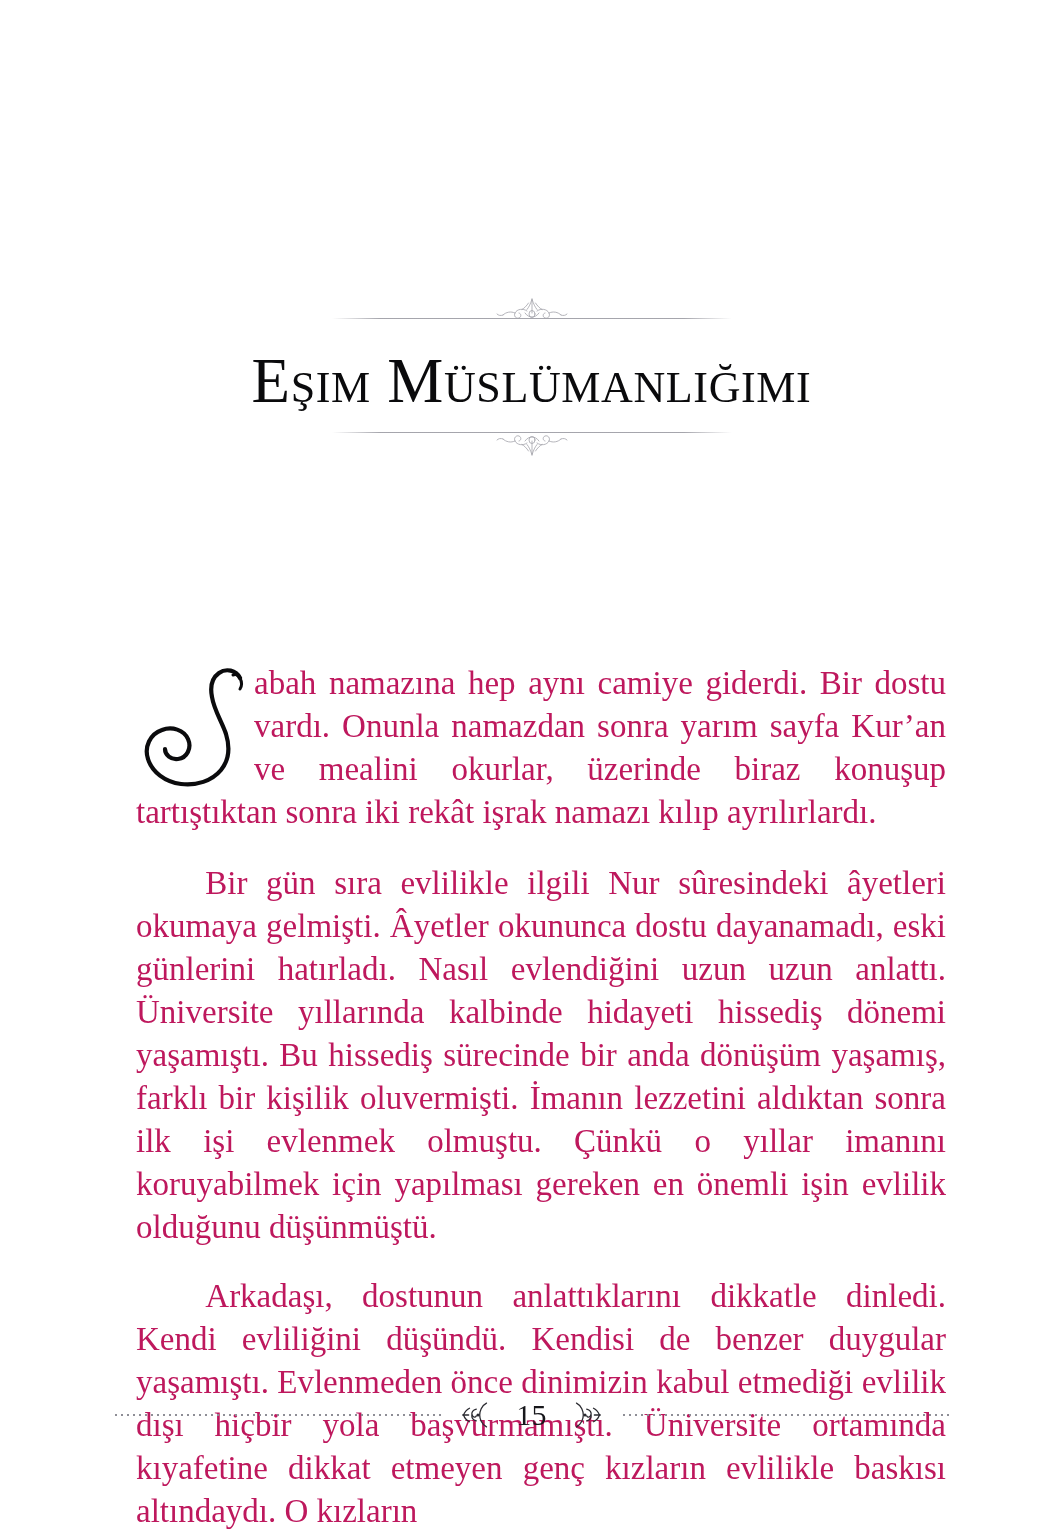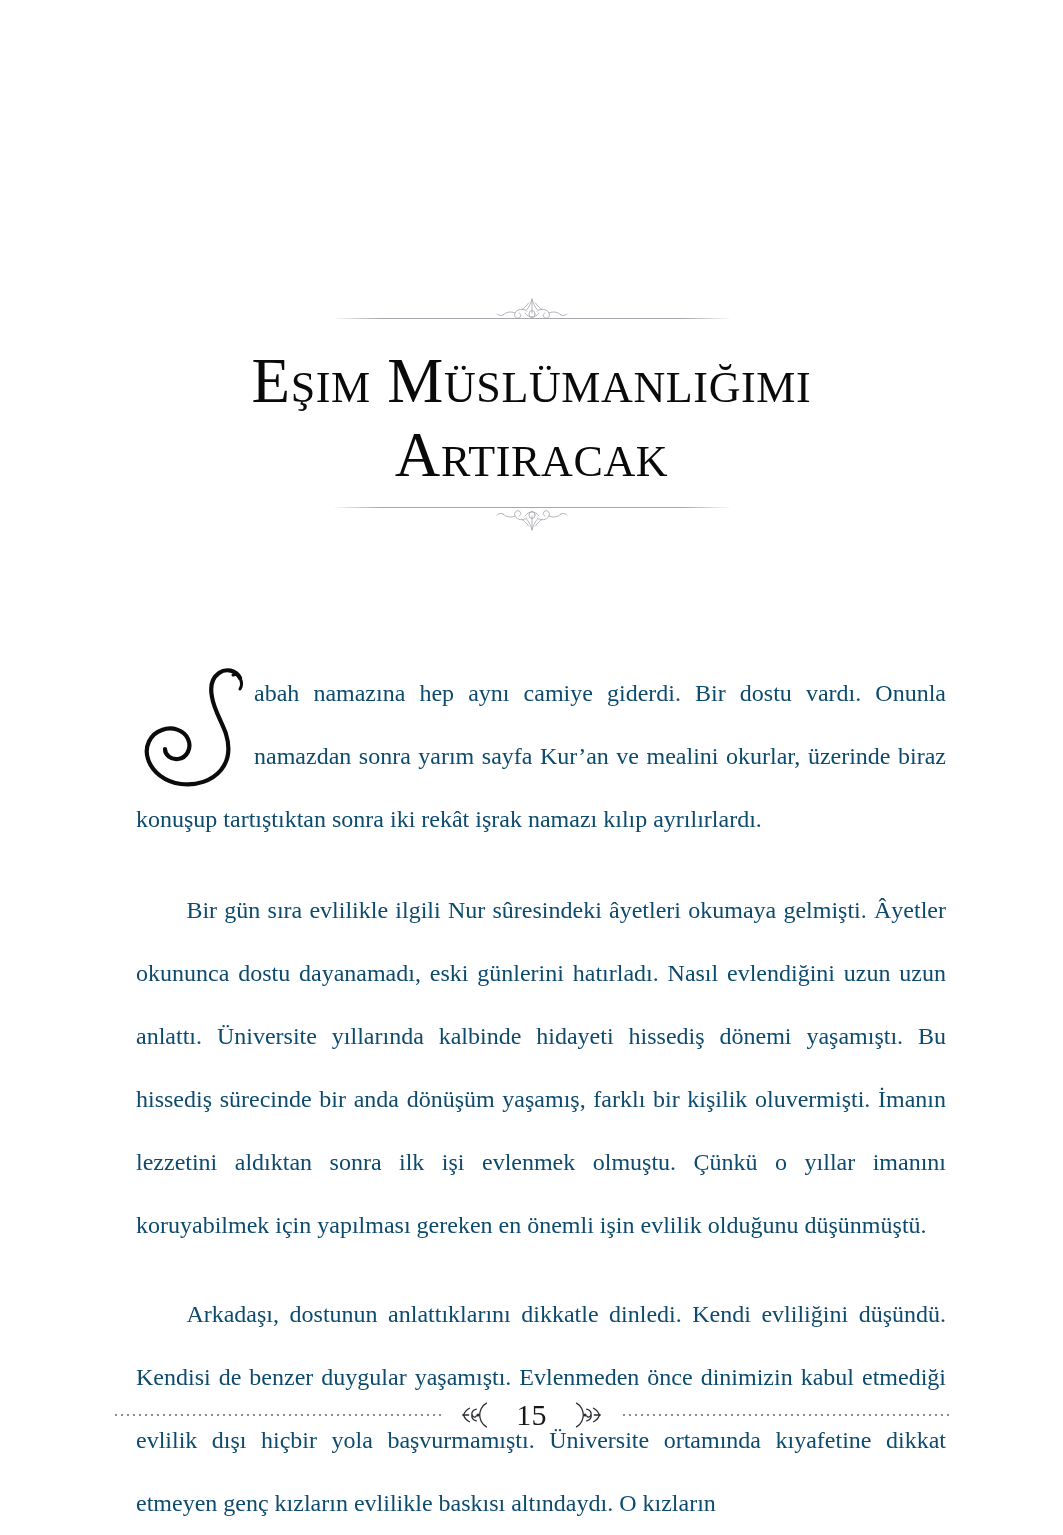--- a/index.html
+++ b/index.html
@@ -78,26 +78,26 @@
 
   
   .body-col {
     position: absolute;
     left: 136px;
     top: 662px;
     width: 810px;
   }
   p.para {
     margin: 0 0 26px 0;
-    font-size: 24px;
-    line-height: 63px;
+    font-size: 33px;
+    line-height: 43px;
     text-align: justify;
     text-justify: inter-word;
     hyphens: manual;
-    color: #0c4a6e;
+    color: #be185d;
   }
   p.para.indent {
     text-indent: 2.1em;
   }
   p.para.first {
     margin-bottom: 28px;
   }
 
   
   .dropcap {
@@ -168,21 +168,20 @@
           <path d="M52 38 C47 40 43 39 40 36"></path>
           <path d="M168 38 C173 40 177 39 180 36"></path>
           <path d="M96 34 C100 40 106 42 110 42 C114 42 120 40 124 34"></path>
           <ellipse cx="110" cy="36" rx="6" ry="7"></ellipse>
         </g>
       </svg>
     </div>
 
     <h1 class="chapter-title">
       <span>Eşim Müslümanlığımı</span>
-      <span class="line2">Artıracak</span>
     </h1>
 
     <div class="ornament-rule flipped">
       <div class="rule-line"></div>
       <svg class="orn-svg" viewBox="0 0 220 60">
         <g fill="none" stroke="#a2a2aa" stroke-width="1.6" stroke-linecap="round">
           <path d="M110 6 C107 16 104 22 100 27"></path>
           <path d="M110 6 C113 16 116 22 120 27"></path>
           <path d="M110 8 L110 34"></path>
           <path d="M103 14 C99 20 95 24 90 27"></path>

